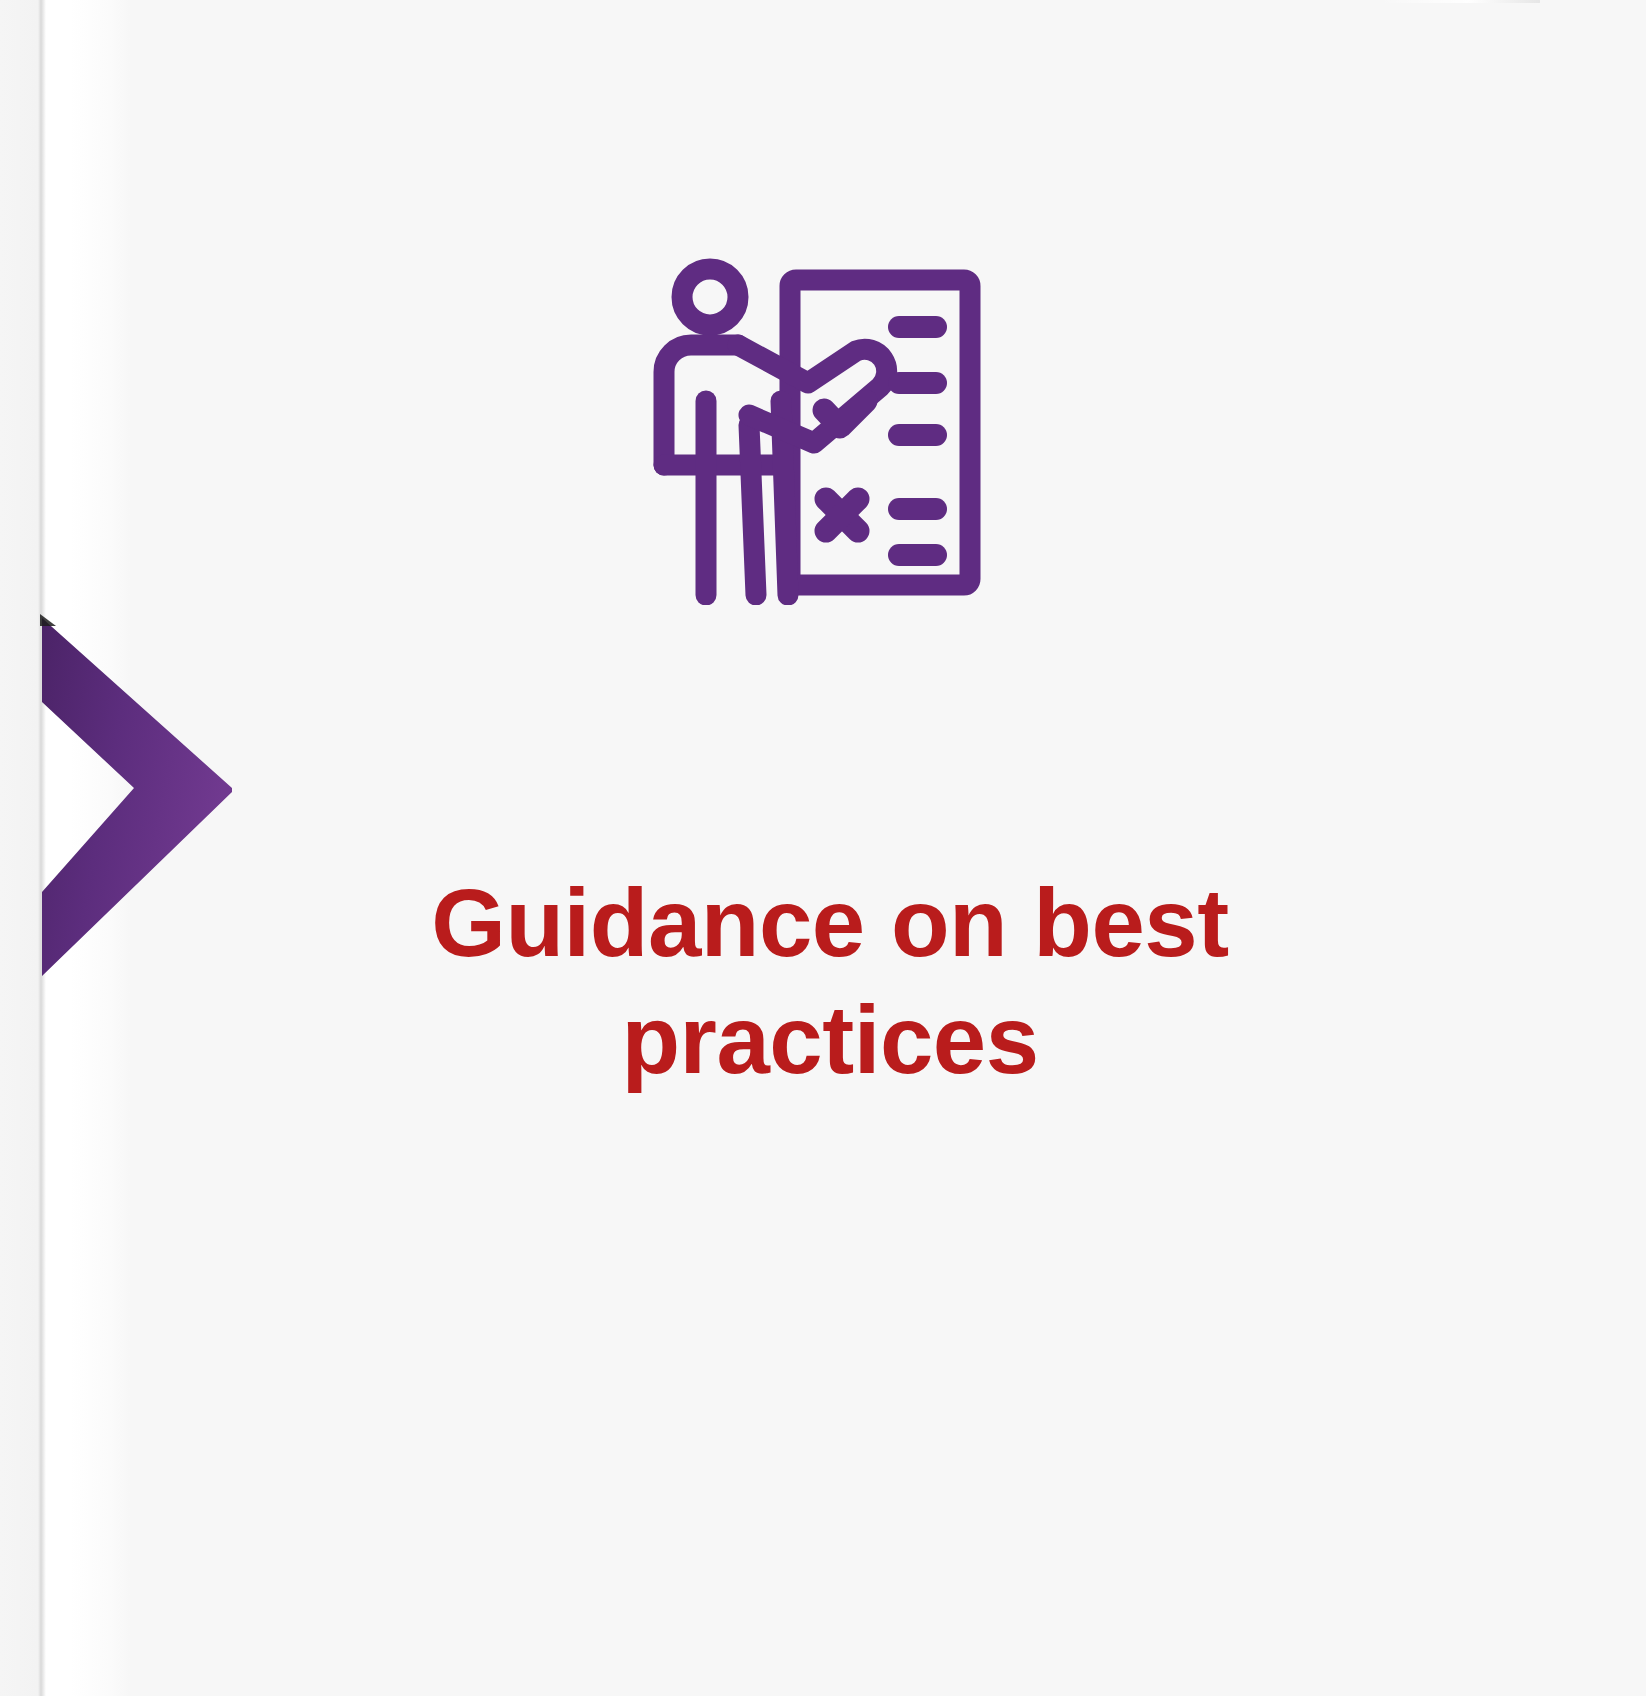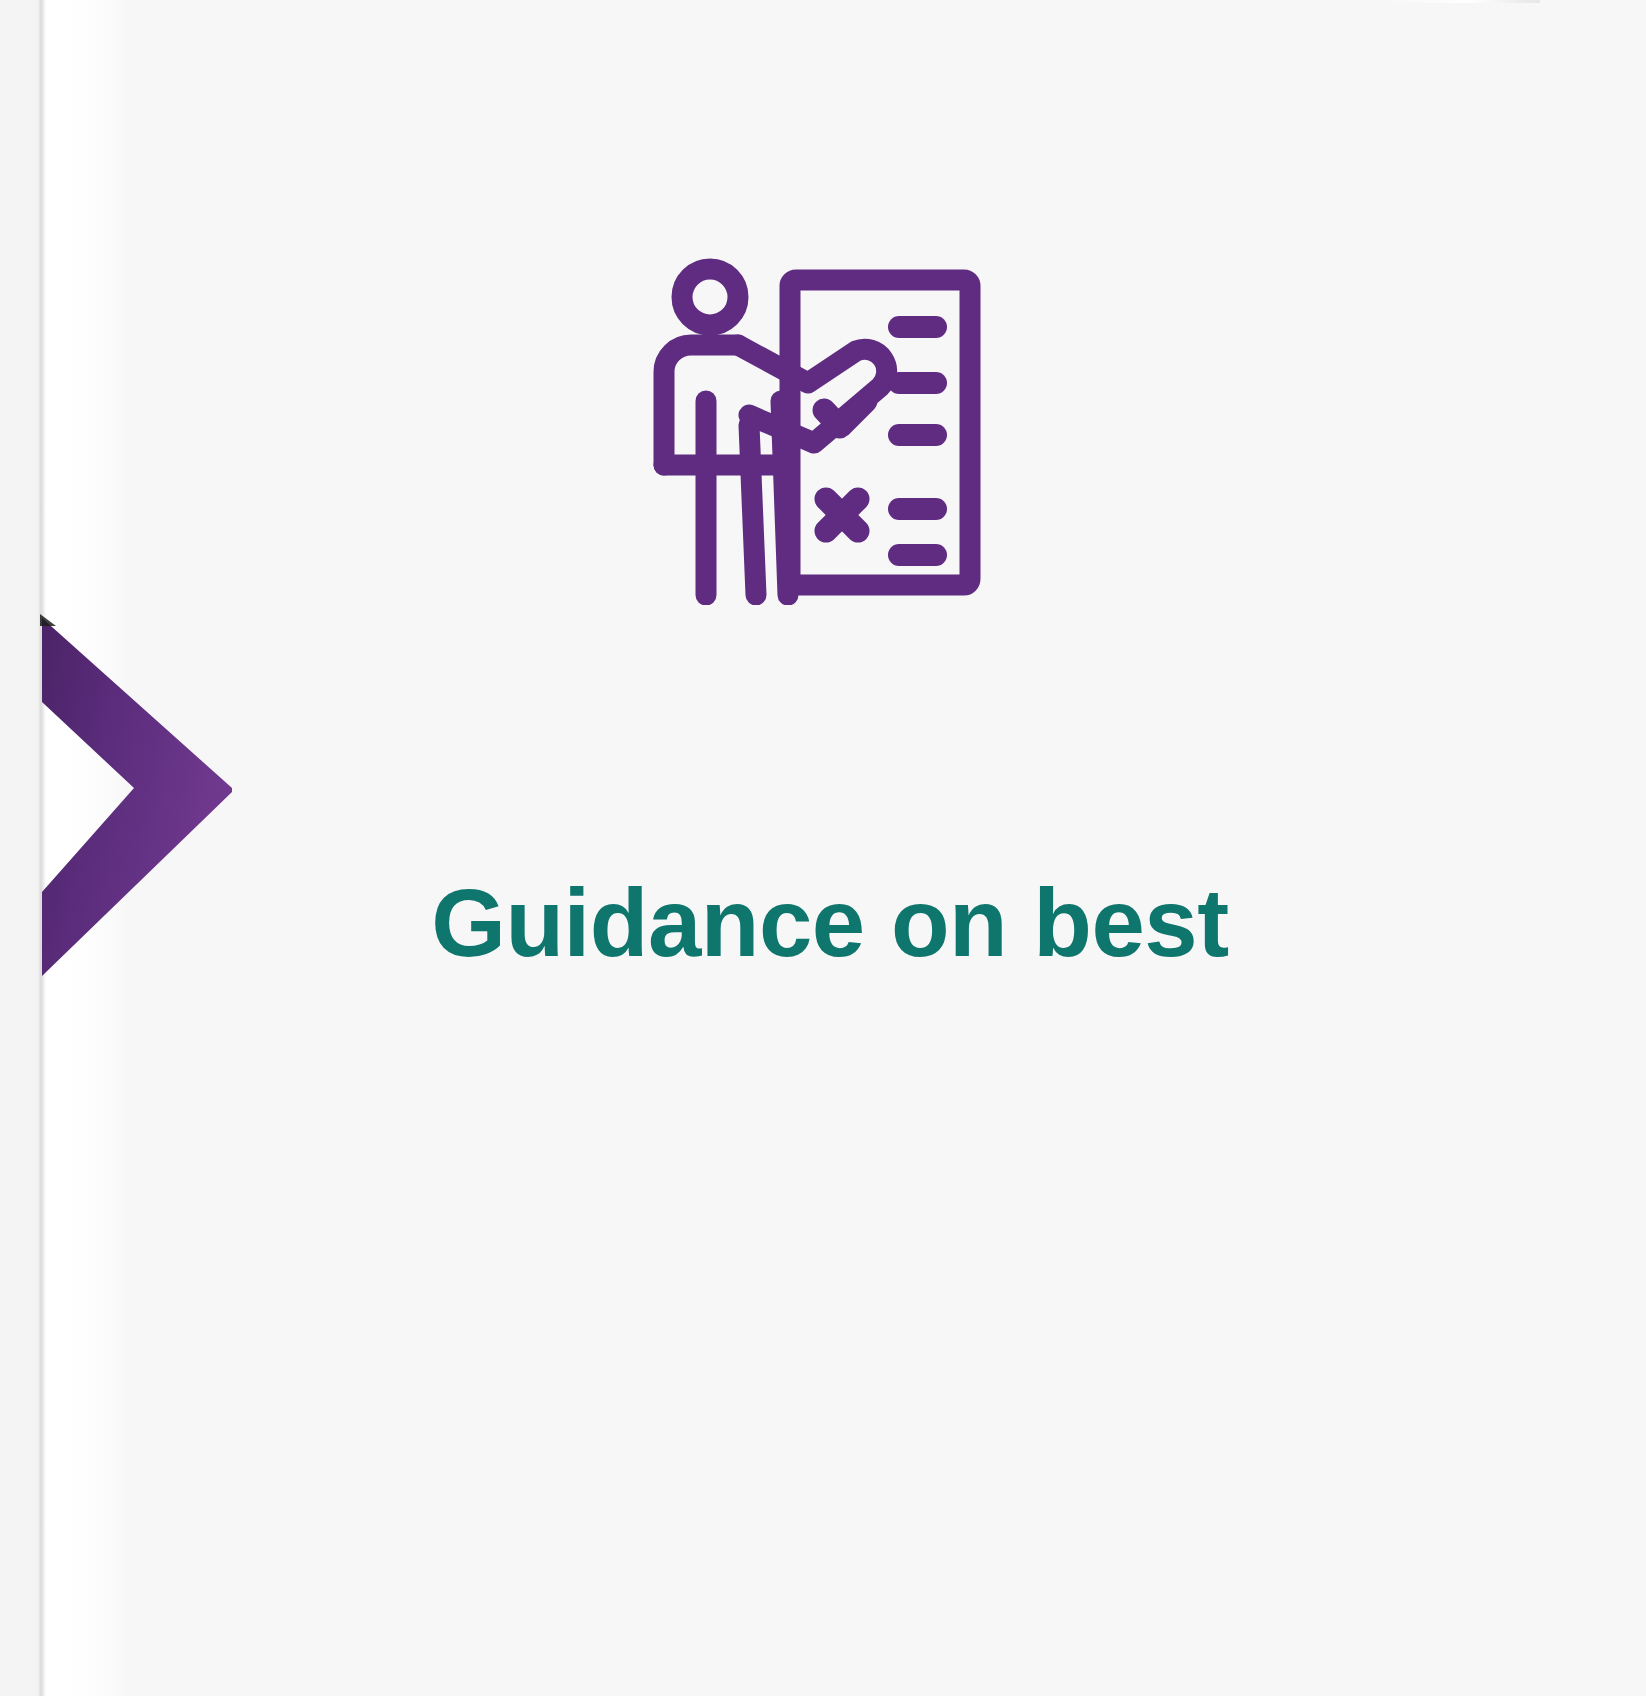--- a/index.html
+++ b/index.html
@@ -142,17 +142,18 @@
       <g stroke-width="22">
         <path d="M 281 72 L 318 72"></path>
         <path d="M 281 128 L 318 128"></path>
         <path d="M 281 180 L 318 180"></path>
         <path d="M 281 254 L 318 254"></path>
         <path d="M 281 300 L 318 300"></path>
       </g>
     </svg>
   </div>
 
-  <h2 class="headline" style="color: #0f766e; margin-top: 44px;">
+  <h2 class="headline" style="color: #b91c1c; margin-top: 44px;">
     <span class="ln">Guidance on best</span>
+    <span class="ln">practices</span>
   </h2>
 
 </div>
 
 </body></html>

